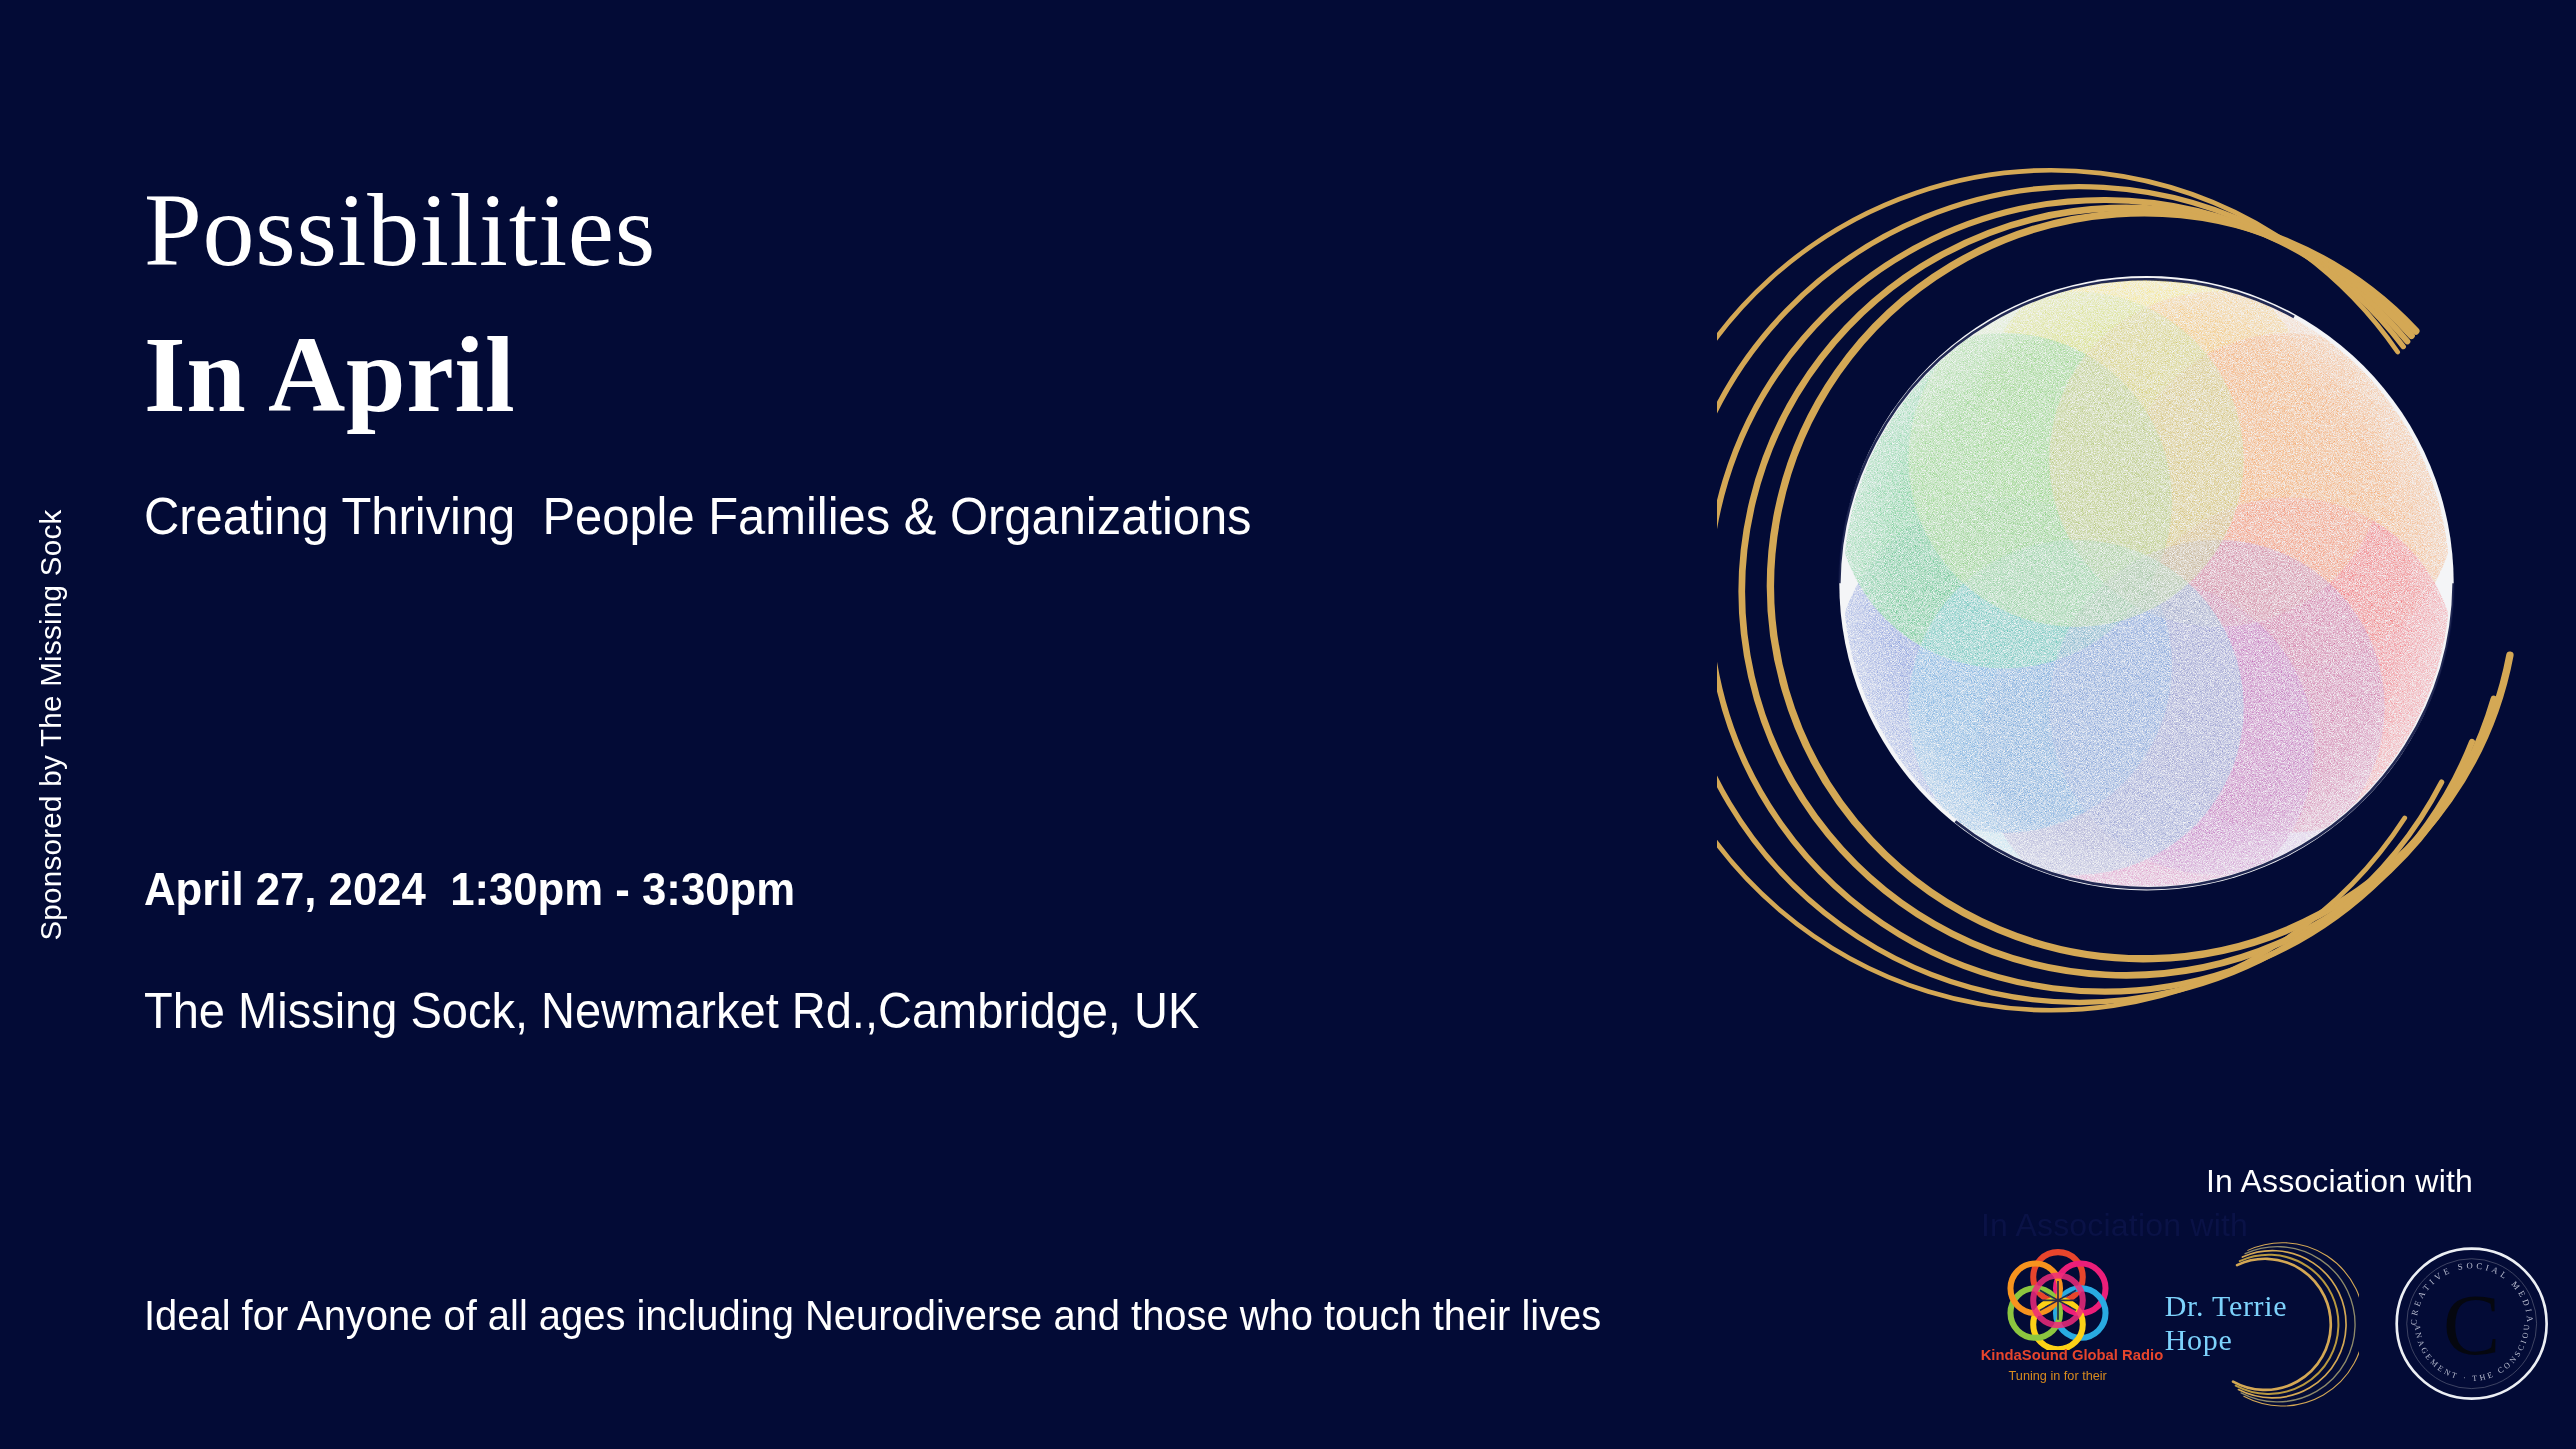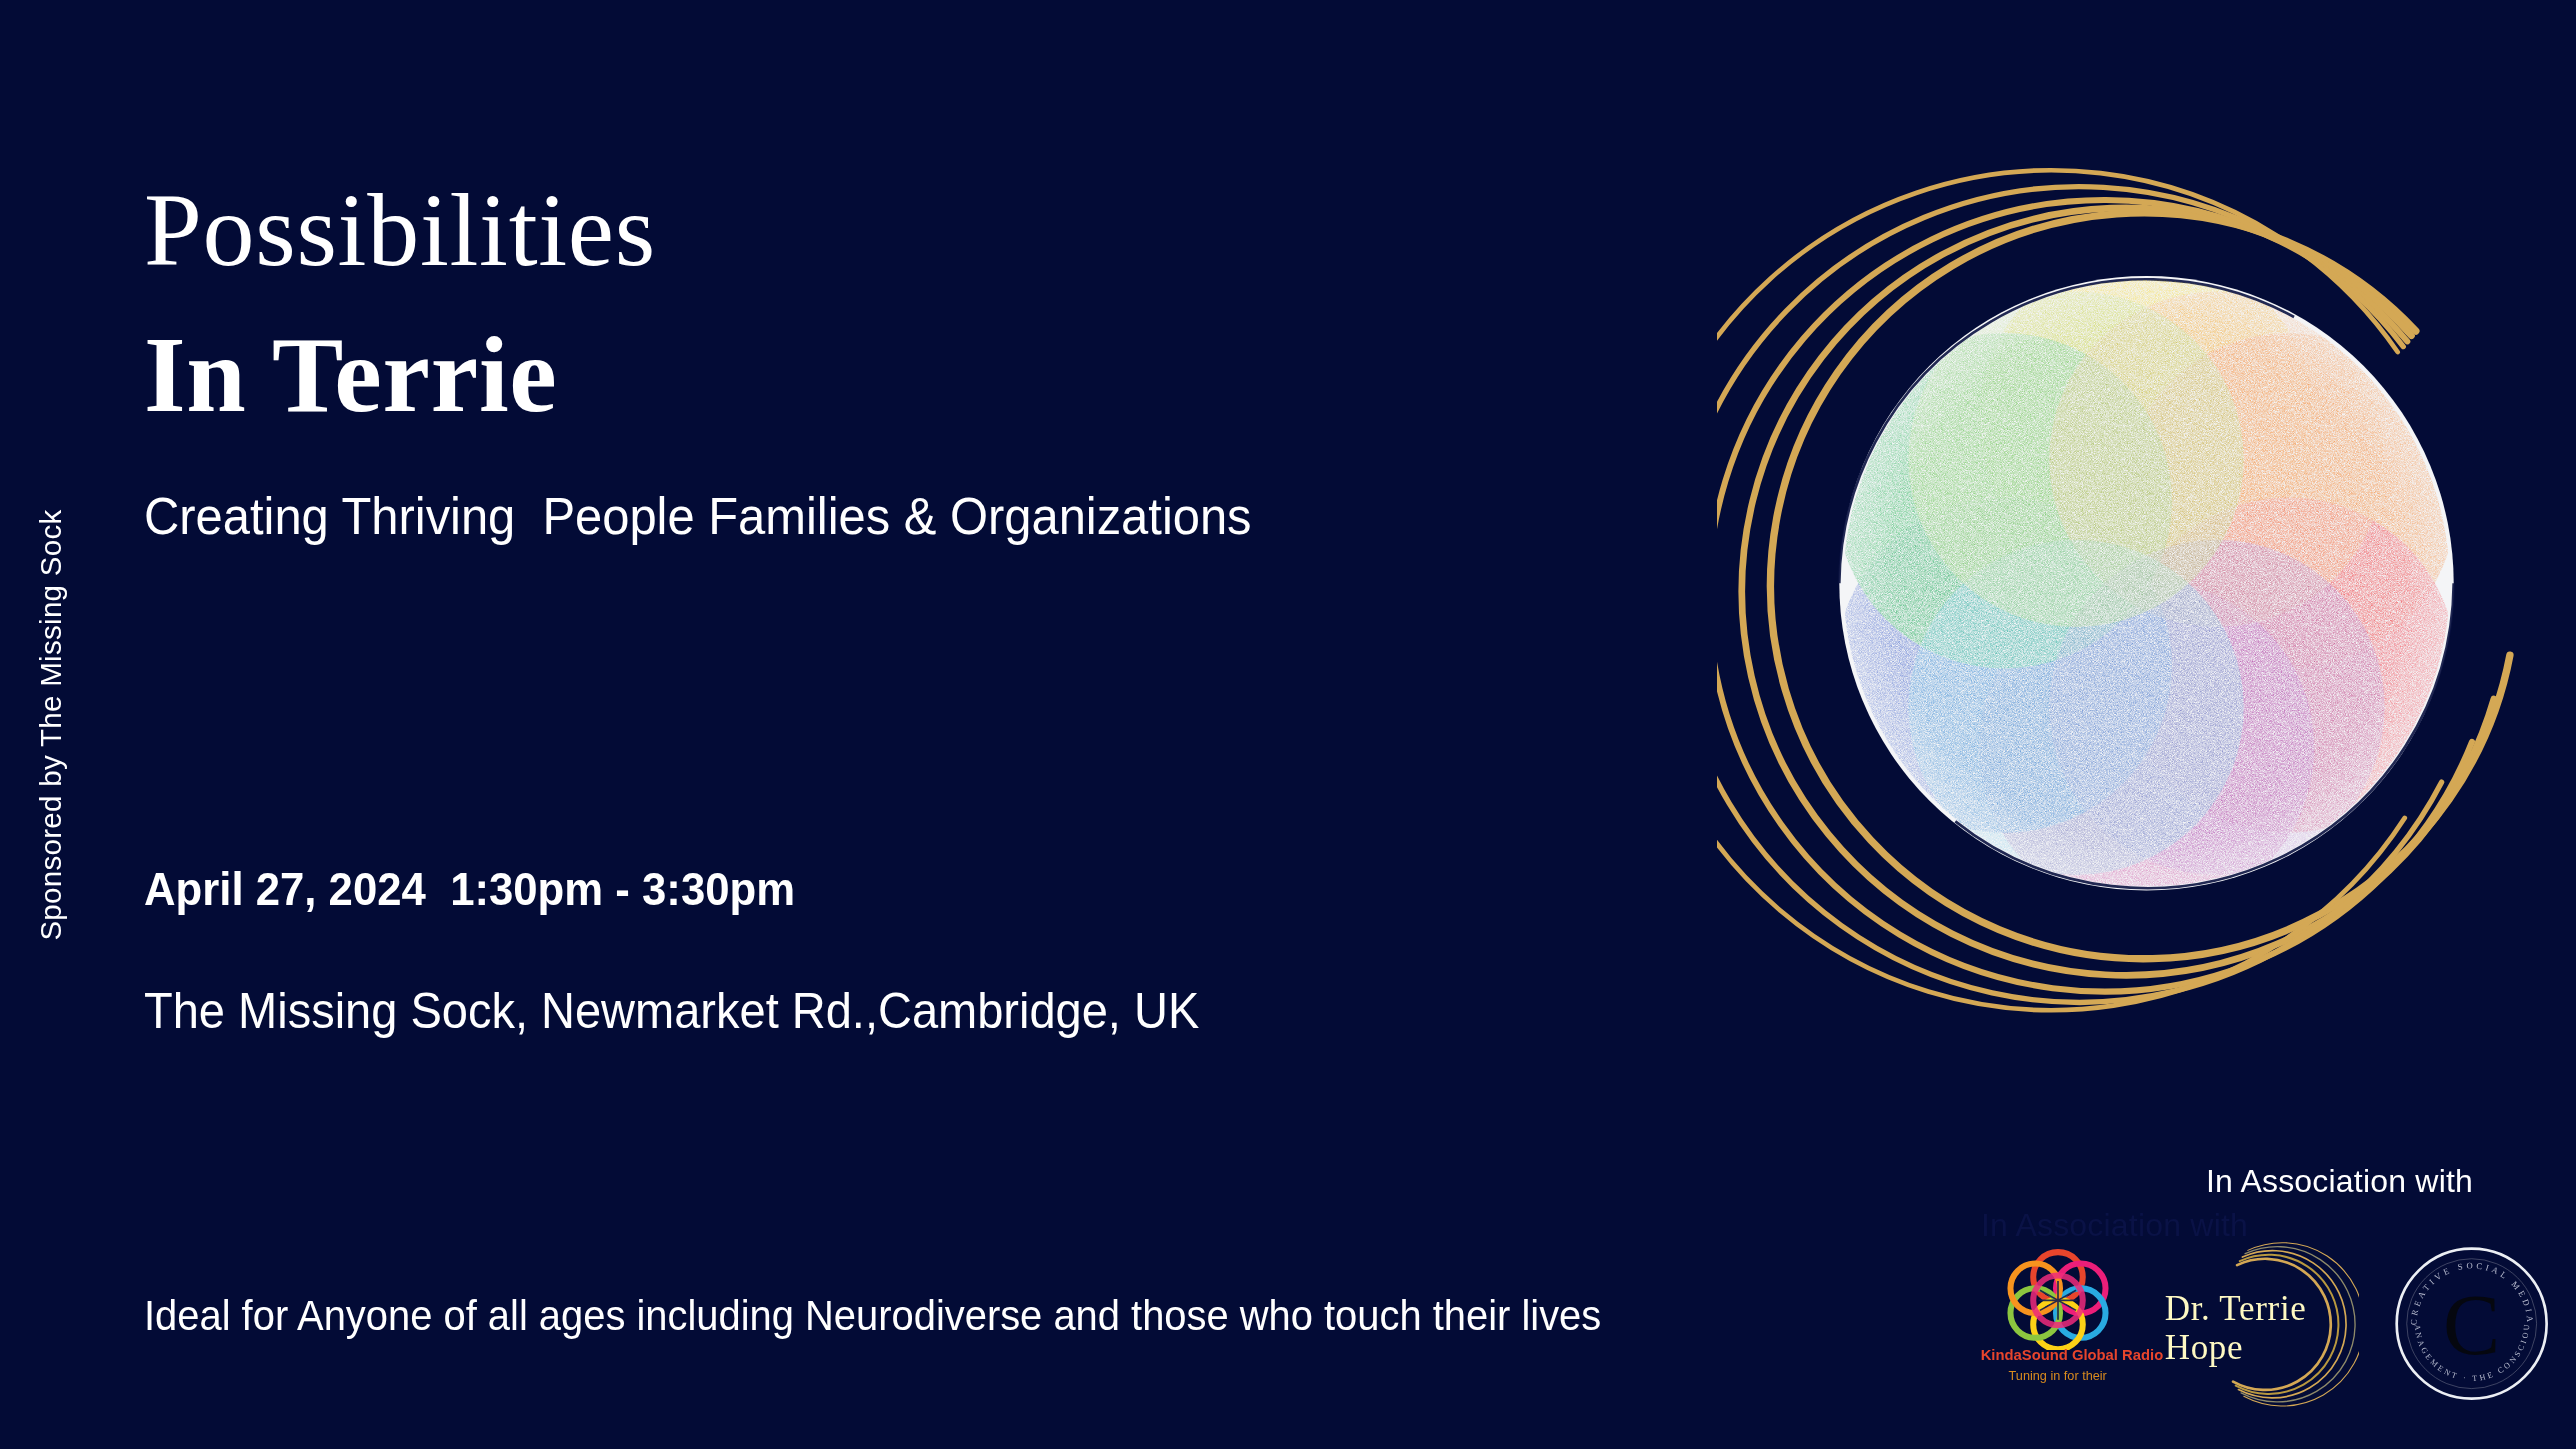--- a/index.html
+++ b/index.html
@@ -206,23 +206,23 @@
     left: 184px;
     top: 0px;
     width: 201px;
     height: 174px;
   }
   .logo-terrie svg { position: absolute; left: 0; top: 0; }
   .terrie-name {
     position: absolute;
     left: 6.7px;
     top: 52px;
-    color: #fef9c3;
+    color: #7dd3fc;
     font-family: "Liberation Serif", serif;
-    font-size: 35px;
+    font-size: 30px;
     font-weight: 400;
     line-height: 1.12;
     letter-spacing: 0.7px;
     white-space: pre-line;
   }
 
   
   .logo-badge {
     position: absolute;
     left: 416px;
@@ -238,21 +238,21 @@
 <div id="poster">
 
   <div class="sponsor-strip">
     <div class="sponsor-text">Sponsored by The Missing Sock</div>
   </div>
 
   <div class="content">
 
     <div class="title-1">Possibilities</div>
 
-    <div class="title-2">In Terrie</div>
+    <div class="title-2">In April</div>
 
     <div class="subtitle">Creating Thriving  People Families &amp; Organizations</div>
 
     <div class="datetime">April 27, 2024  1:30pm - 3:30pm</div>
 
     <div class="venue">The Missing Sock, Newmarket Rd.,Cambridge, UK</div>
 
     <div class="tagline">Ideal for Anyone of all ages including Neurodiverse and those who touch their lives</div>
   </div>
 

